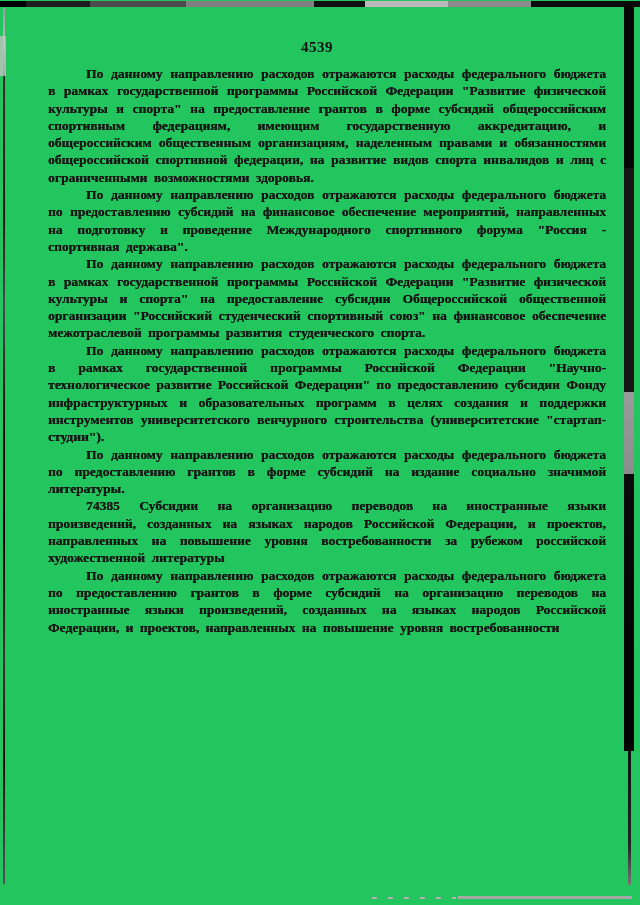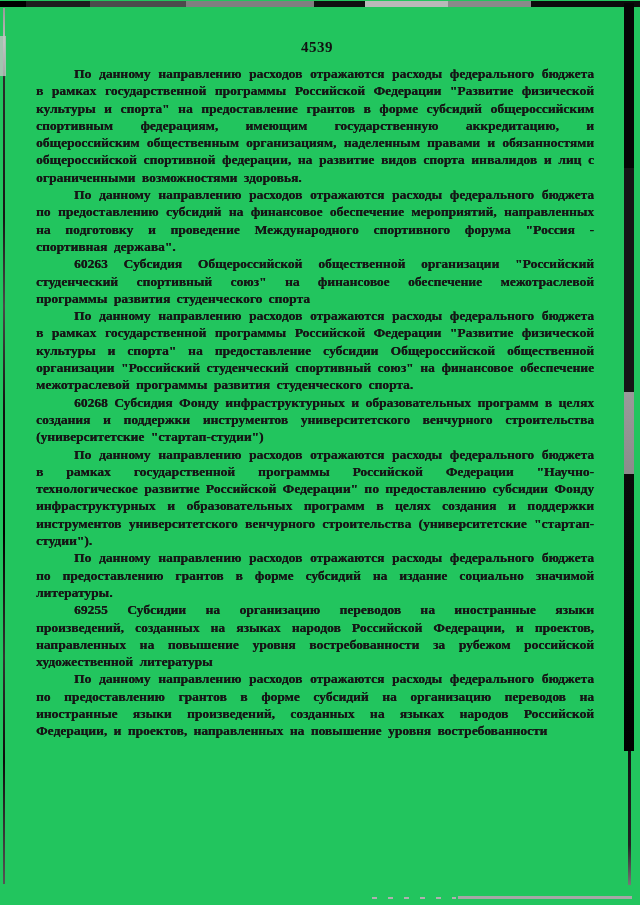--- a/index.html
+++ b/index.html
@@ -86,21 +86,21 @@
     position: absolute;
     left: 0; top: 39px;
     width: 634px;
     text-align: center;
     font-size: 15px;
     letter-spacing: 0.5px;
     color: #111111;
   }
   .content {
     position: absolute;
-    left: 36px; top: 65px;
+    left: 48px; top: 65px;
     width: 558px;
     font-size: 13.5px;
     line-height: 17.3px;
     color: #161616;
     text-align: justify;
     word-spacing: 3px;
     text-shadow: 0.25px 0 0 currentColor;
   }
   .content p {
     margin: 0;
@@ -118,22 +118,20 @@
   <div class="edge-right"></div>
   <div class="edge-right-thin"></div>
   <div class="edge-bottom-line"></div>
   <div class="edge-bottom-dashes"></div>
 
   <div class="pageno">4539</div>
 
   <div class="content">
     <p>По данному направлению расходов отражаются расходы федерального бюджета в рамках государственной программы Российской Федерации "Развитие физической культуры и спорта" на предоставление грантов в форме субсидий общероссийским спортивным федерациям, имеющим государственную аккредитацию, и общероссийским общественным организациям, наделенным правами и обязанностями общероссийской спортивной федерации, на развитие видов спорта инвалидов и лиц с ограниченными возможностями здоровья.</p>
     <p>По данному направлению расходов отражаются расходы федерального бюджета по предоставлению субсидий на финансовое обеспечение мероприятий, направленных на подготовку и проведение Международного спортивного форума "Россия - спортивная держава".</p>
-    <p>60263 Субсидия Общероссийской общественной организации "Российский студенческий спортивный союз" на финансовое обеспечение межотраслевой программы развития студенческого спорта</p>
     <p>По данному направлению расходов отражаются расходы федерального бюджета в рамках государственной программы Российской Федерации "Развитие физической культуры и спорта" на предоставление субсидии Общероссийской общественной организации "Российский студенческий спортивный союз" на финансовое обеспечение межотраслевой программы развития студенческого спорта.</p>
-    <p>60268 Субсидия Фонду инфраструктурных и образовательных программ в целях создания и поддержки инструментов университетского венчурного строительства (университетские "стартап-студии")</p>
     <p>По данному направлению расходов отражаются расходы федерального бюджета в рамках государственной программы Российской Федерации "Научно-технологическое развитие Российской Федерации" по предоставлению субсидии Фонду инфраструктурных и образовательных программ в целях создания и поддержки инструментов университетского венчурного строительства (университетские "стартап-студии").</p>
     <p>По данному направлению расходов отражаются расходы федерального бюджета по предоставлению грантов в форме субсидий на издание социально значимой литературы.</p>
-    <p>69255 Субсидии на организацию переводов на иностранные языки произведений, созданных на языках народов Российской Федерации, и проектов, направленных на повышение уровня востребованности за рубежом российской художественной литературы</p>
+    <p>74385 Субсидии на организацию переводов на иностранные языки произведений, созданных на языках народов Российской Федерации, и проектов, направленных на повышение уровня востребованности за рубежом российской художественной литературы</p>
     <p>По данному направлению расходов отражаются расходы федерального бюджета по предоставлению грантов в форме субсидий на организацию переводов на иностранные языки произведений, созданных на языках народов Российской Федерации, и проектов, направленных на повышение уровня востребованности</p>
   </div>
 
 </div>
 
 </body></html>

